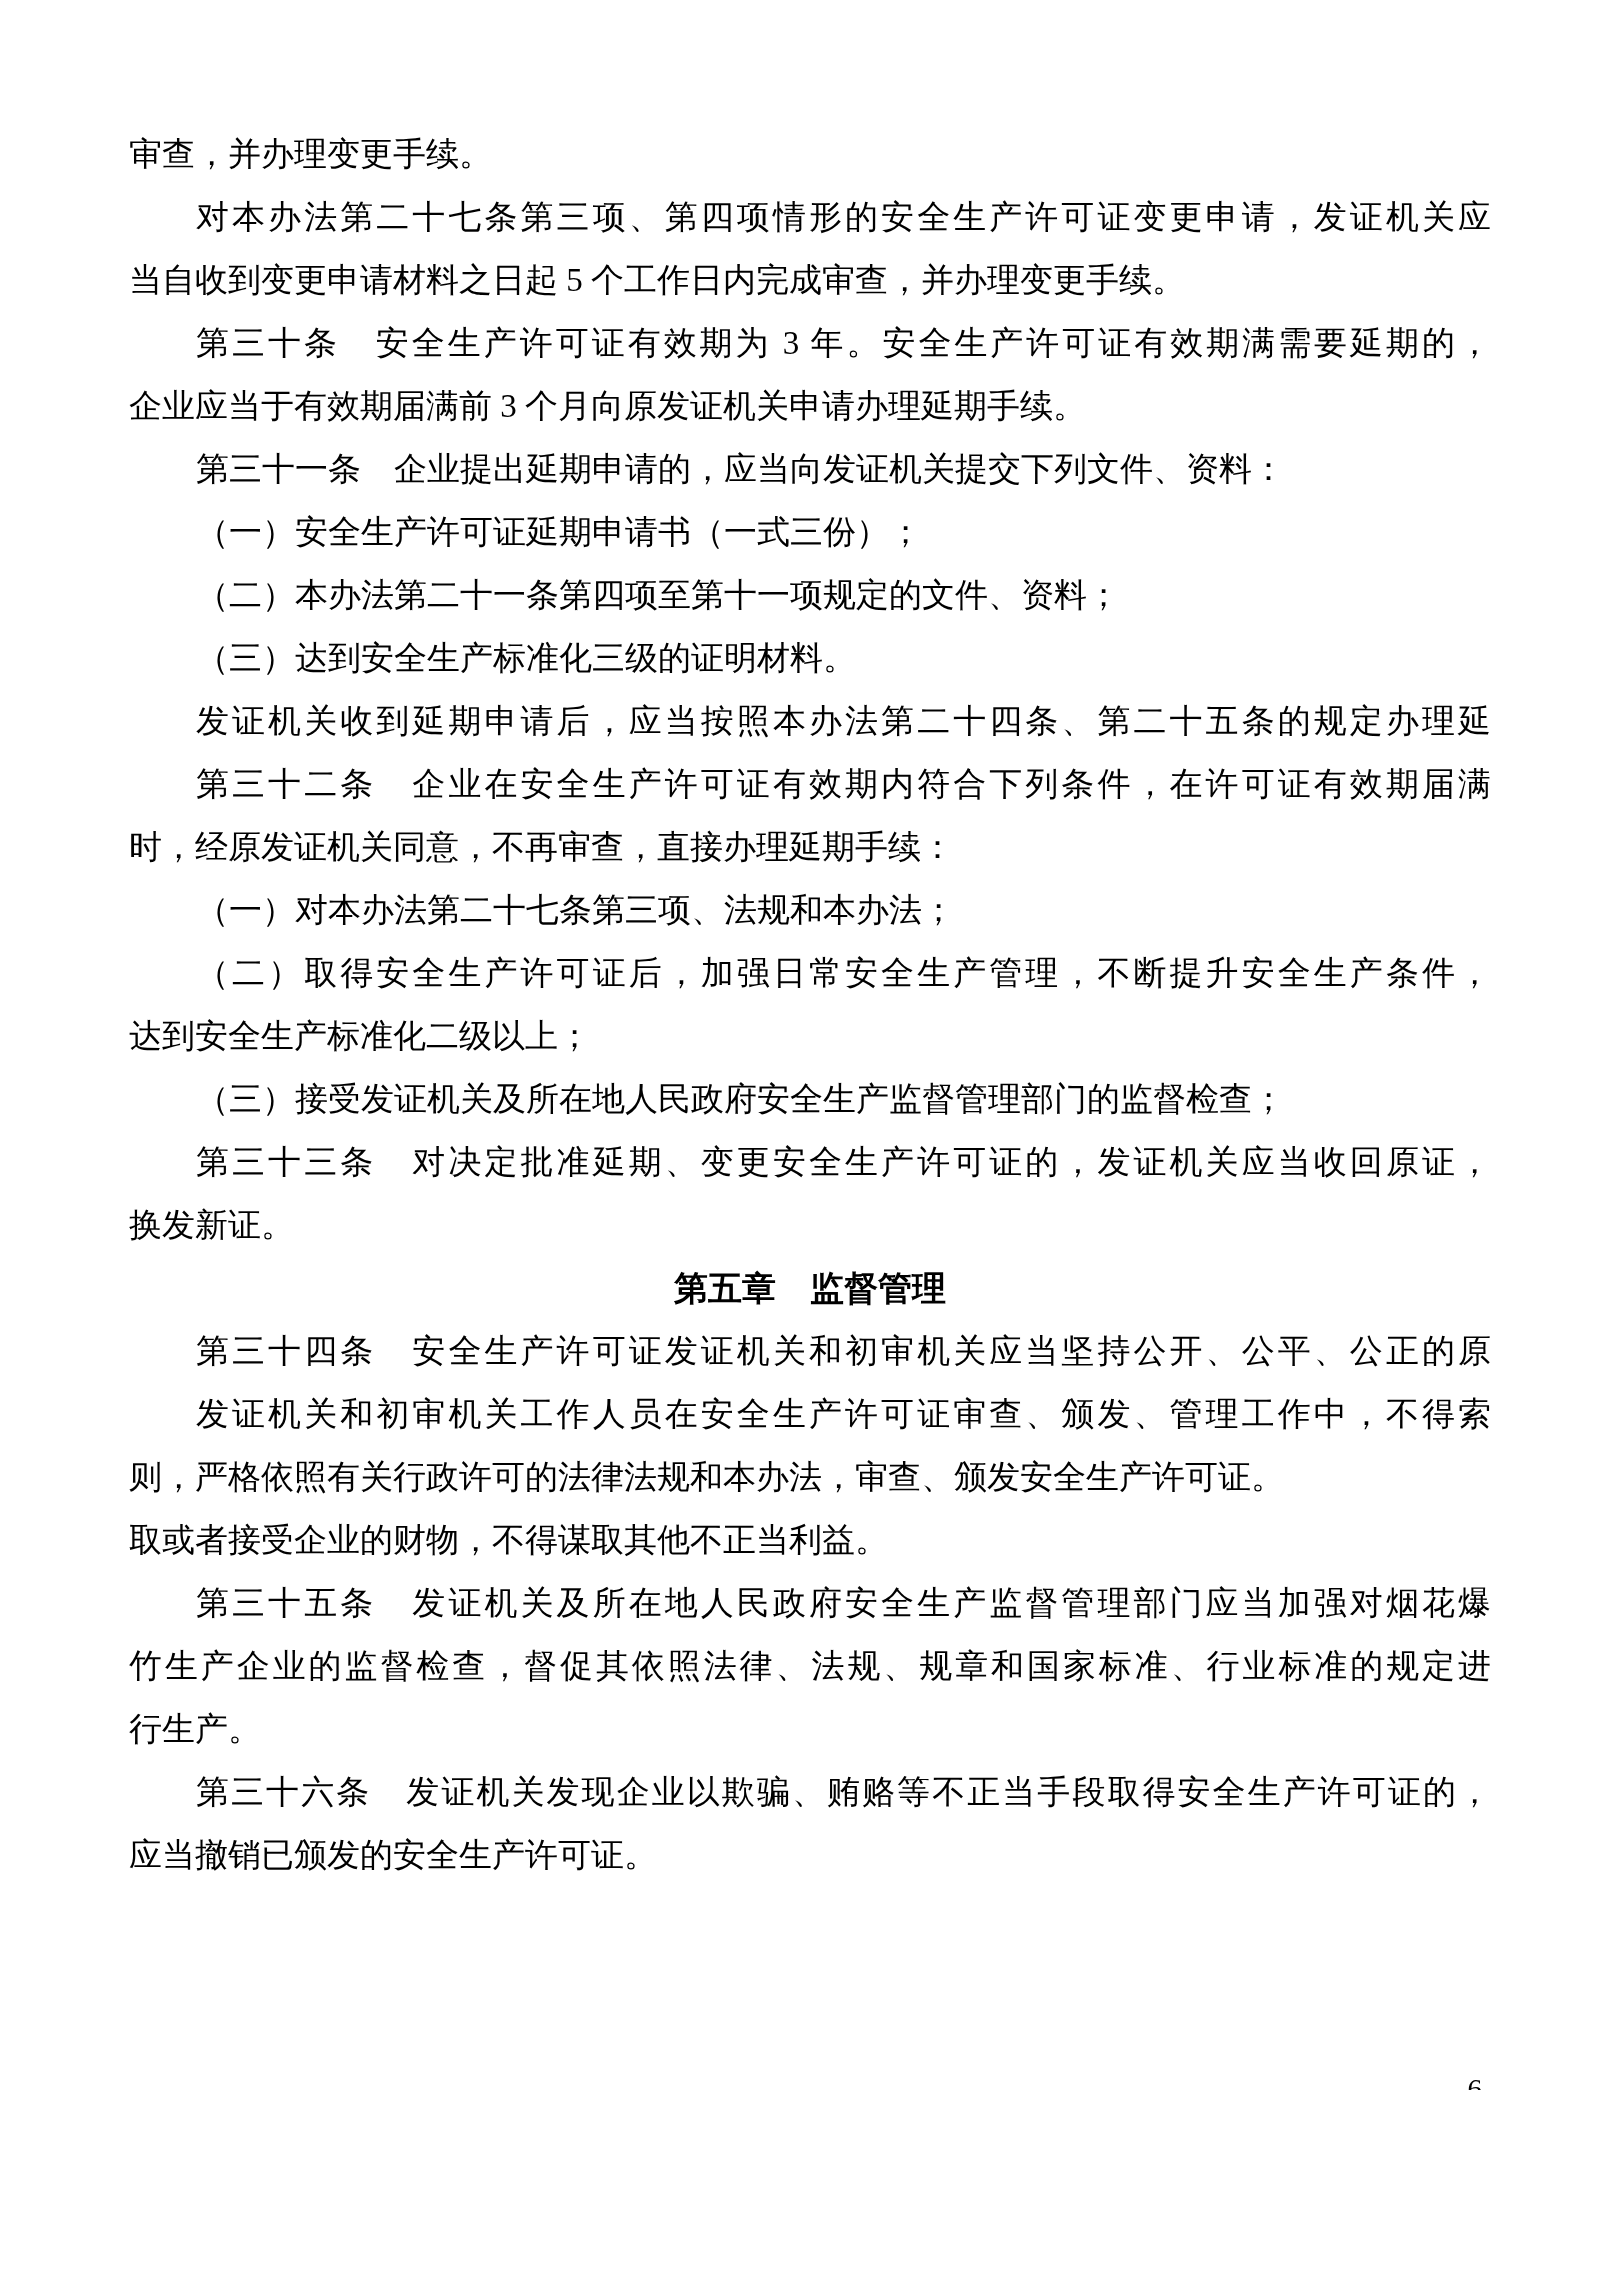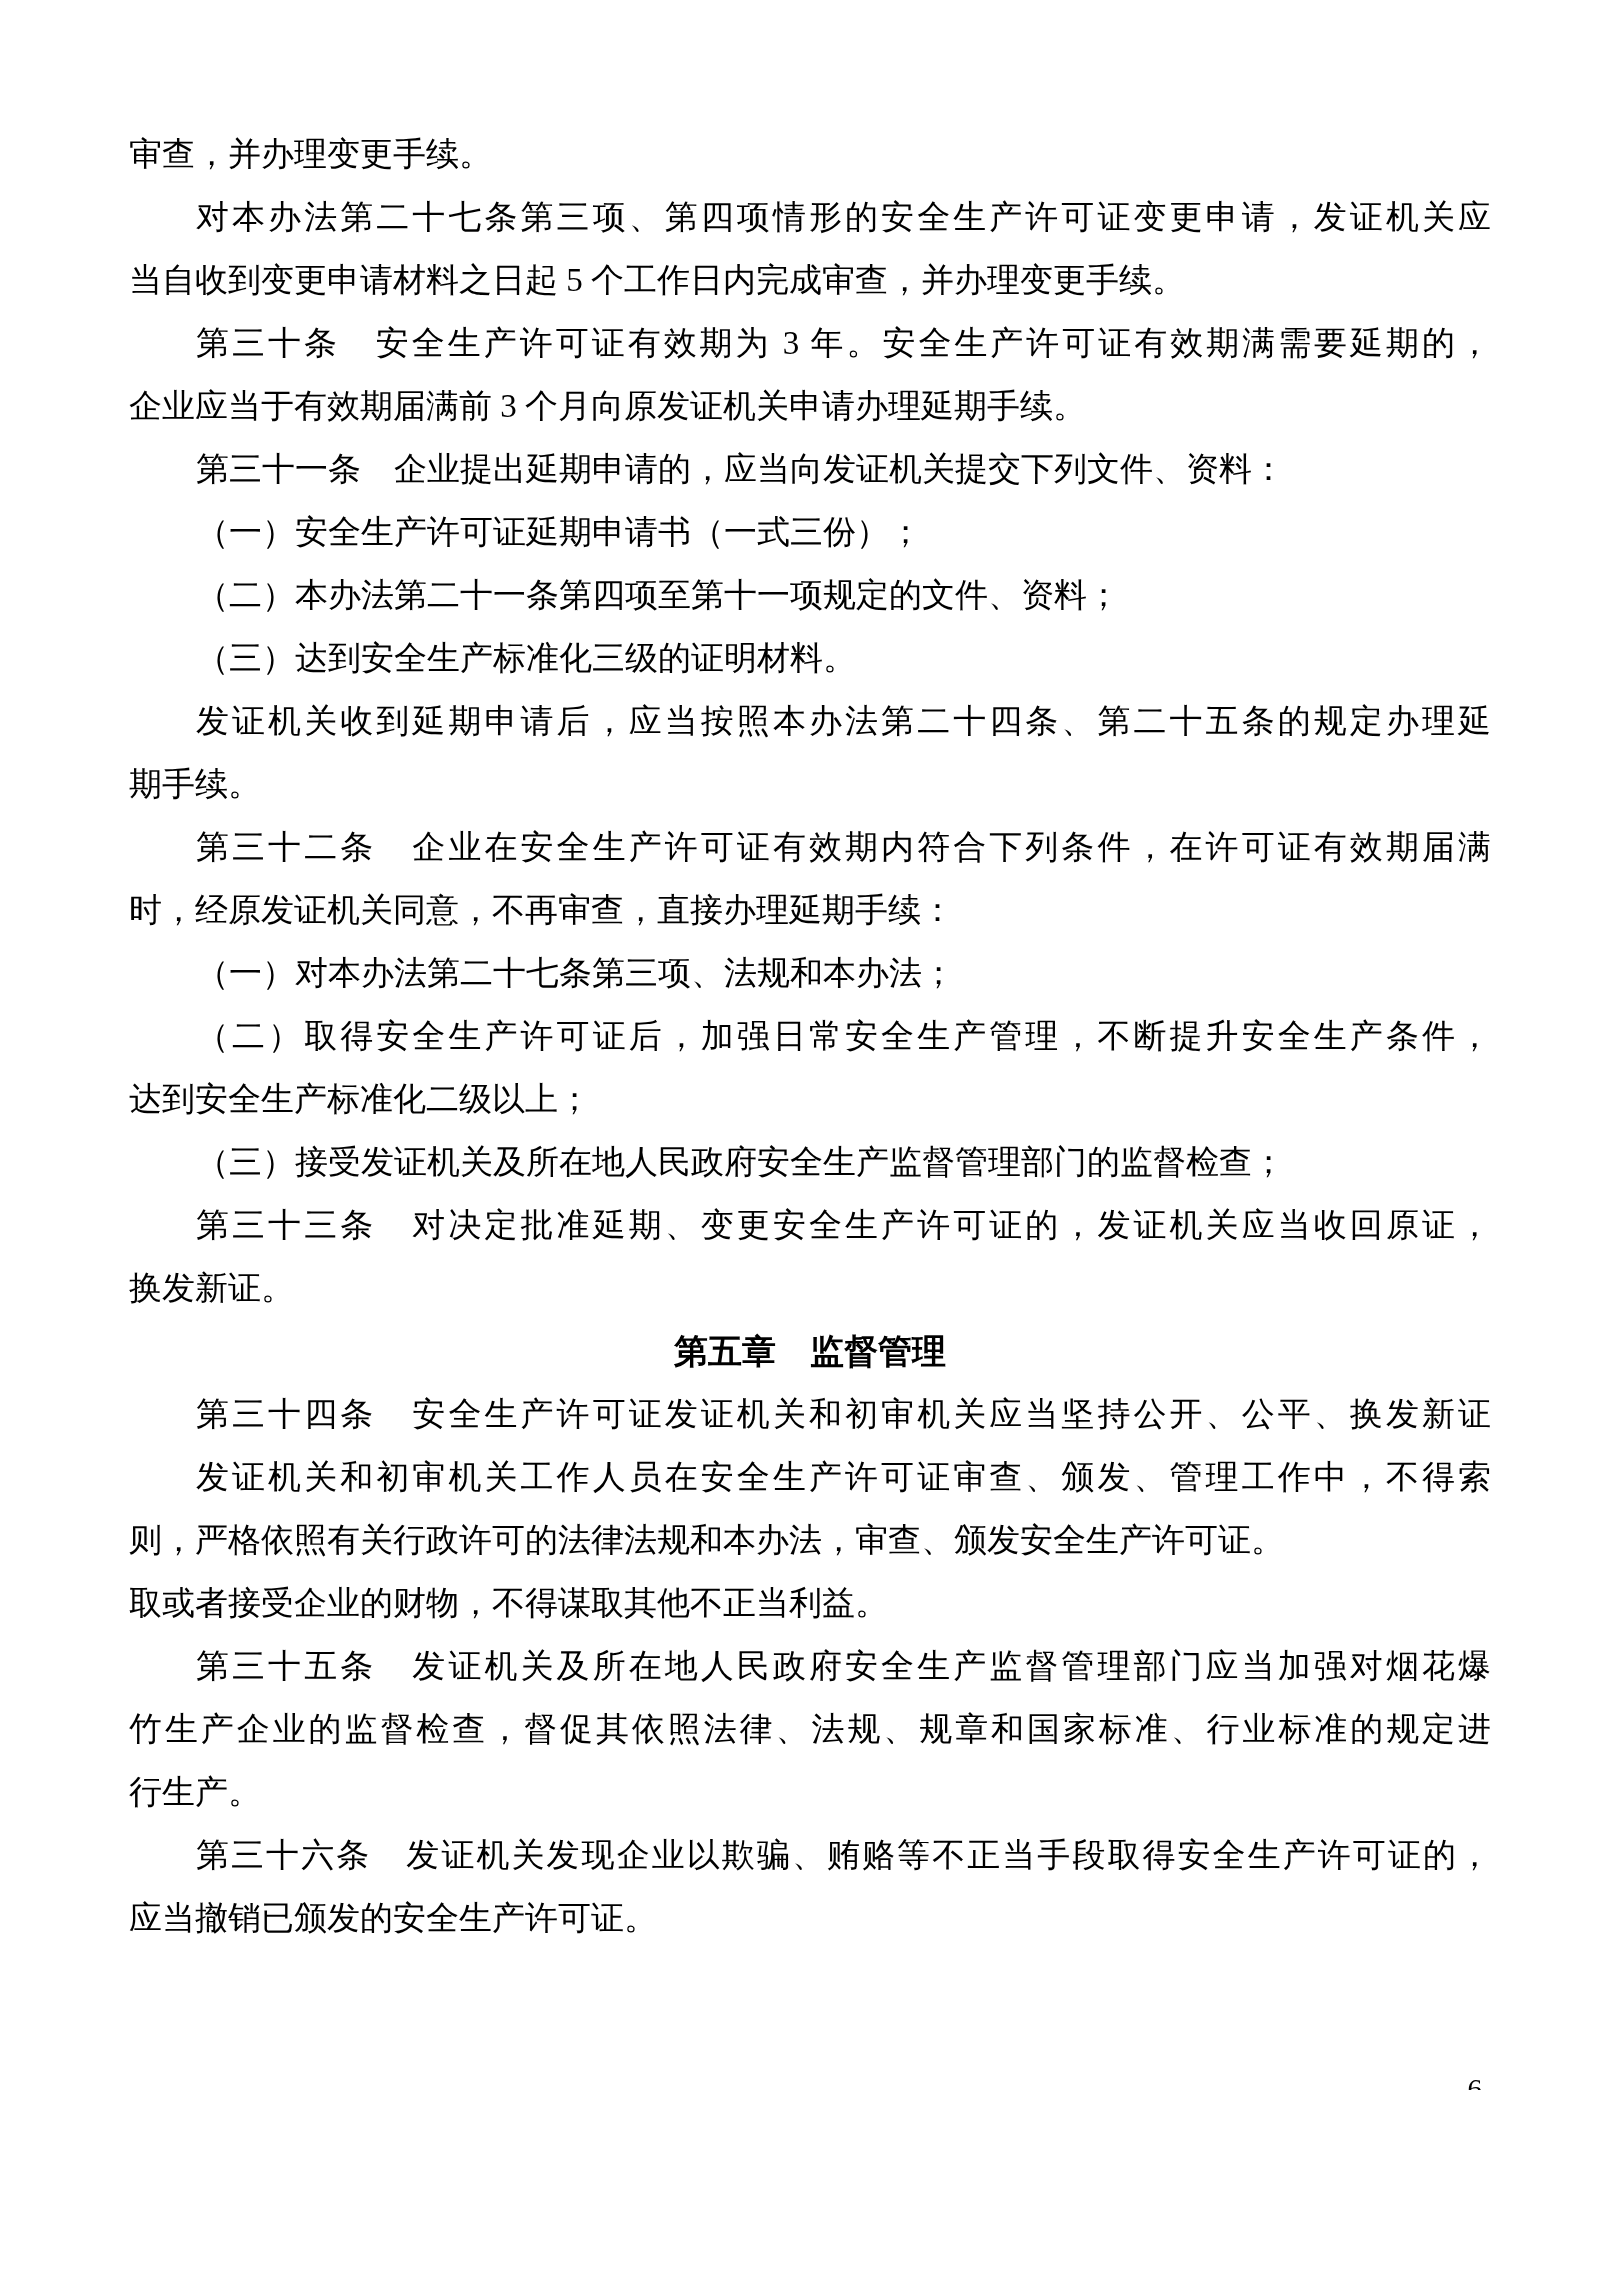--- a/index.html
+++ b/index.html
@@ -61,31 +61,30 @@
       <div class="line">审查，并办理变更手续。</div>
       <div class="line indent fill">对本办法第二十七条第三项、第四项情形的安全生产许可证变更申请，发证机关应</div>
       <div class="line">当自收到变更申请材料之日起 5 个工作日内完成审查，并办理变更手续。</div>
       <div class="line indent fill">第三十条　安全生产许可证有效期为 3 年。安全生产许可证有效期满需要延期的，</div>
       <div class="line">企业应当于有效期届满前 3 个月向原发证机关申请办理延期手续。</div>
       <div class="line indent">第三十一条　企业提出延期申请的，应当向发证机关提交下列文件、资料：</div>
       <div class="line indent">（一）安全生产许可证延期申请书（一式三份）；</div>
       <div class="line indent">（二）本办法第二十一条第四项至第十一项规定的文件、资料；</div>
       <div class="line indent">（三）达到安全生产标准化三级的证明材料。</div>
       <div class="line indent fill">发证机关收到延期申请后，应当按照本办法第二十四条、第二十五条的规定办理延</div>
-      <div class="line">期手续。</div>
       <div class="line indent fill">第三十二条　企业在安全生产许可证有效期内符合下列条件，在许可证有效期届满</div>
       <div class="line">时，经原发证机关同意，不再审查，直接办理延期手续：</div>
       <div class="line indent">（一）对本办法第二十七条第三项、法规和本办法；</div>
       <div class="line indent fill">（二）取得安全生产许可证后，加强日常安全生产管理，不断提升安全生产条件，</div>
       <div class="line">达到安全生产标准化二级以上；</div>
       <div class="line indent">（三）接受发证机关及所在地人民政府安全生产监督管理部门的监督检查；</div>
       <div class="line indent fill">第三十三条　对决定批准延期、变更安全生产许可证的，发证机关应当收回原证，</div>
       <div class="line">换发新证。</div>
       <div class="line heading">第五章　监督管理</div>
-      <div class="line indent fill">第三十四条　安全生产许可证发证机关和初审机关应当坚持公开、公平、换发新证</div>
+      <div class="line indent fill">第三十四条　安全生产许可证发证机关和初审机关应当坚持公开、公平、公正的原</div>
       <div class="line indent fill">发证机关和初审机关工作人员在安全生产许可证审查、颁发、管理工作中，不得索</div>
       <div class="line">则，严格依照有关行政许可的法律法规和本办法，审查、颁发安全生产许可证。</div>
       <div class="line">取或者接受企业的财物，不得谋取其他不正当利益。</div>
       <div class="line indent fill">第三十五条　发证机关及所在地人民政府安全生产监督管理部门应当加强对烟花爆</div>
       <div class="line fill">竹生产企业的监督检查，督促其依照法律、法规、规章和国家标准、行业标准的规定进</div>
       <div class="line">行生产。</div>
       <div class="line indent fill">第三十六条　发证机关发现企业以欺骗、贿赂等不正当手段取得安全生产许可证的，</div>
       <div class="line">应当撤销已颁发的安全生产许可证。</div>
     </div>
   <div class="page-number">6</div>

